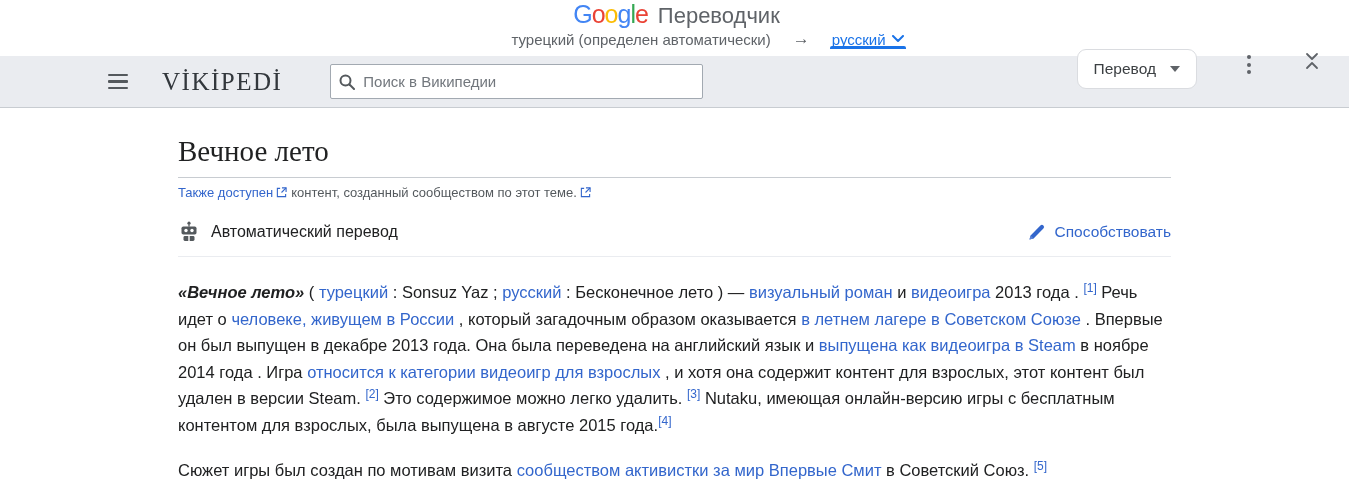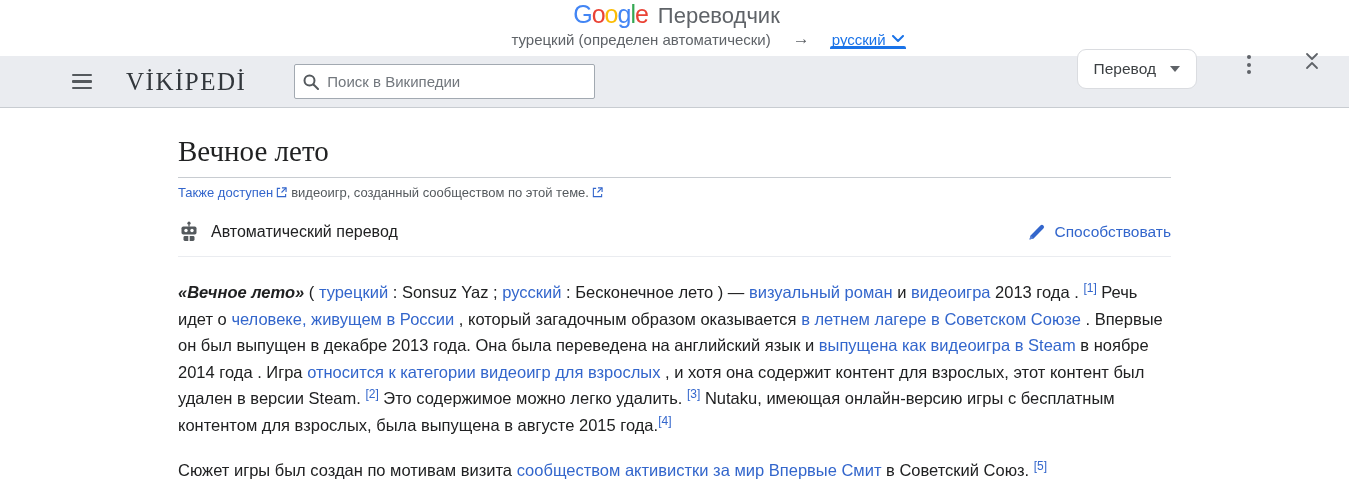--- a/index.html
+++ b/index.html
@@ -25,26 +25,26 @@
                    padding:0 16px; font-size:15.5px; color:#3c4043; cursor:pointer;
                    font-family:"Liberation Sans", sans-serif; }
   .caret-down { width:0; height:0; border-left:5px solid transparent;
                 border-right:5px solid transparent; border-top:6px solid #5f6368; }
   .kebab { display:flex; flex-direction:column; gap:3.5px; padding:6px; cursor:pointer; }
   .kebab i { width:4px; height:4px; border-radius:50%; background:#5f6368; }
   .collapse-icon { cursor:pointer; display:flex; padding:2px; }
 
   
   .wiki-header { height:52px; background:#eaecf0; border-bottom:1px solid #c8ccd1;
-                 display:flex; align-items:center; padding-left:72px; }
+                 display:flex; align-items:center; padding-left:108px; }
   .hamburger { display:flex; flex-direction:column; gap:4px; cursor:pointer; width:20px; }
   .hamburger i { height:2.4px; background:#54595d; border-radius:1px; }
   .wiki-logo { font-family:"Liberation Serif", serif; font-size:25px; color:#32373c;
                letter-spacing:1.5px; margin-left:34px; cursor:pointer; }
-  .search-box { margin-left:48px; width:301px; height:35px; background:#fff;
+  .search-box { margin-left:48px; width:373px; height:35px; background:#fff;
                 border:1px solid #a2a9b1; border-radius:2px; display:flex;
                 align-items:center; padding:0 8px; }
   .search-box input { border:none; outline:none; flex:1; font-size:15px; color:#202122;
                       margin-left:8px; font-family:"Liberation Sans", sans-serif; }
   .search-box input::placeholder { color:#72777d; }
 
   
   .content { margin-left:178px; width:993px; }
   h1.article-title { font-family:"Liberation Serif", serif; font-weight:400;
                      font-size:29px; color:#202122; margin:27px 0 9px; }
@@ -125,21 +125,21 @@
   <h1 class="article-title">Вечное лето</h1>
   <div class="title-rule"></div>
 
   <div class="also-line">
     <a>Также доступен</a>
     <svg class="ext-icon" width="11" height="11" viewBox="0 0 12 12">
       <path d="M4.5 1.5 H1.5 V10.5 H10.5 V7.5" fill="none" stroke="currentColor" stroke-width="1.2"></path>
       <path d="M6.5 1 H11 V5.5" fill="none" stroke="currentColor" stroke-width="1.2"></path>
       <path d="M11 1 L6 6" stroke="currentColor" stroke-width="1.2"></path>
     </svg>
-    <span>видеоигр, созданный сообществом по этой теме.</span>
+    <span>контент, созданный сообществом по этот теме.</span>
     <svg class="ext-icon" width="11" height="11" viewBox="0 0 12 12">
       <path d="M4.5 1.5 H1.5 V10.5 H10.5 V7.5" fill="none" stroke="currentColor" stroke-width="1.2"></path>
       <path d="M6.5 1 H11 V5.5" fill="none" stroke="currentColor" stroke-width="1.2"></path>
       <path d="M11 1 L6 6" stroke="currentColor" stroke-width="1.2"></path>
     </svg>
   </div>
 
   <div class="meta-row">
     <div class="auto-left">
       <svg width="22" height="22" viewBox="0 0 22 22">

